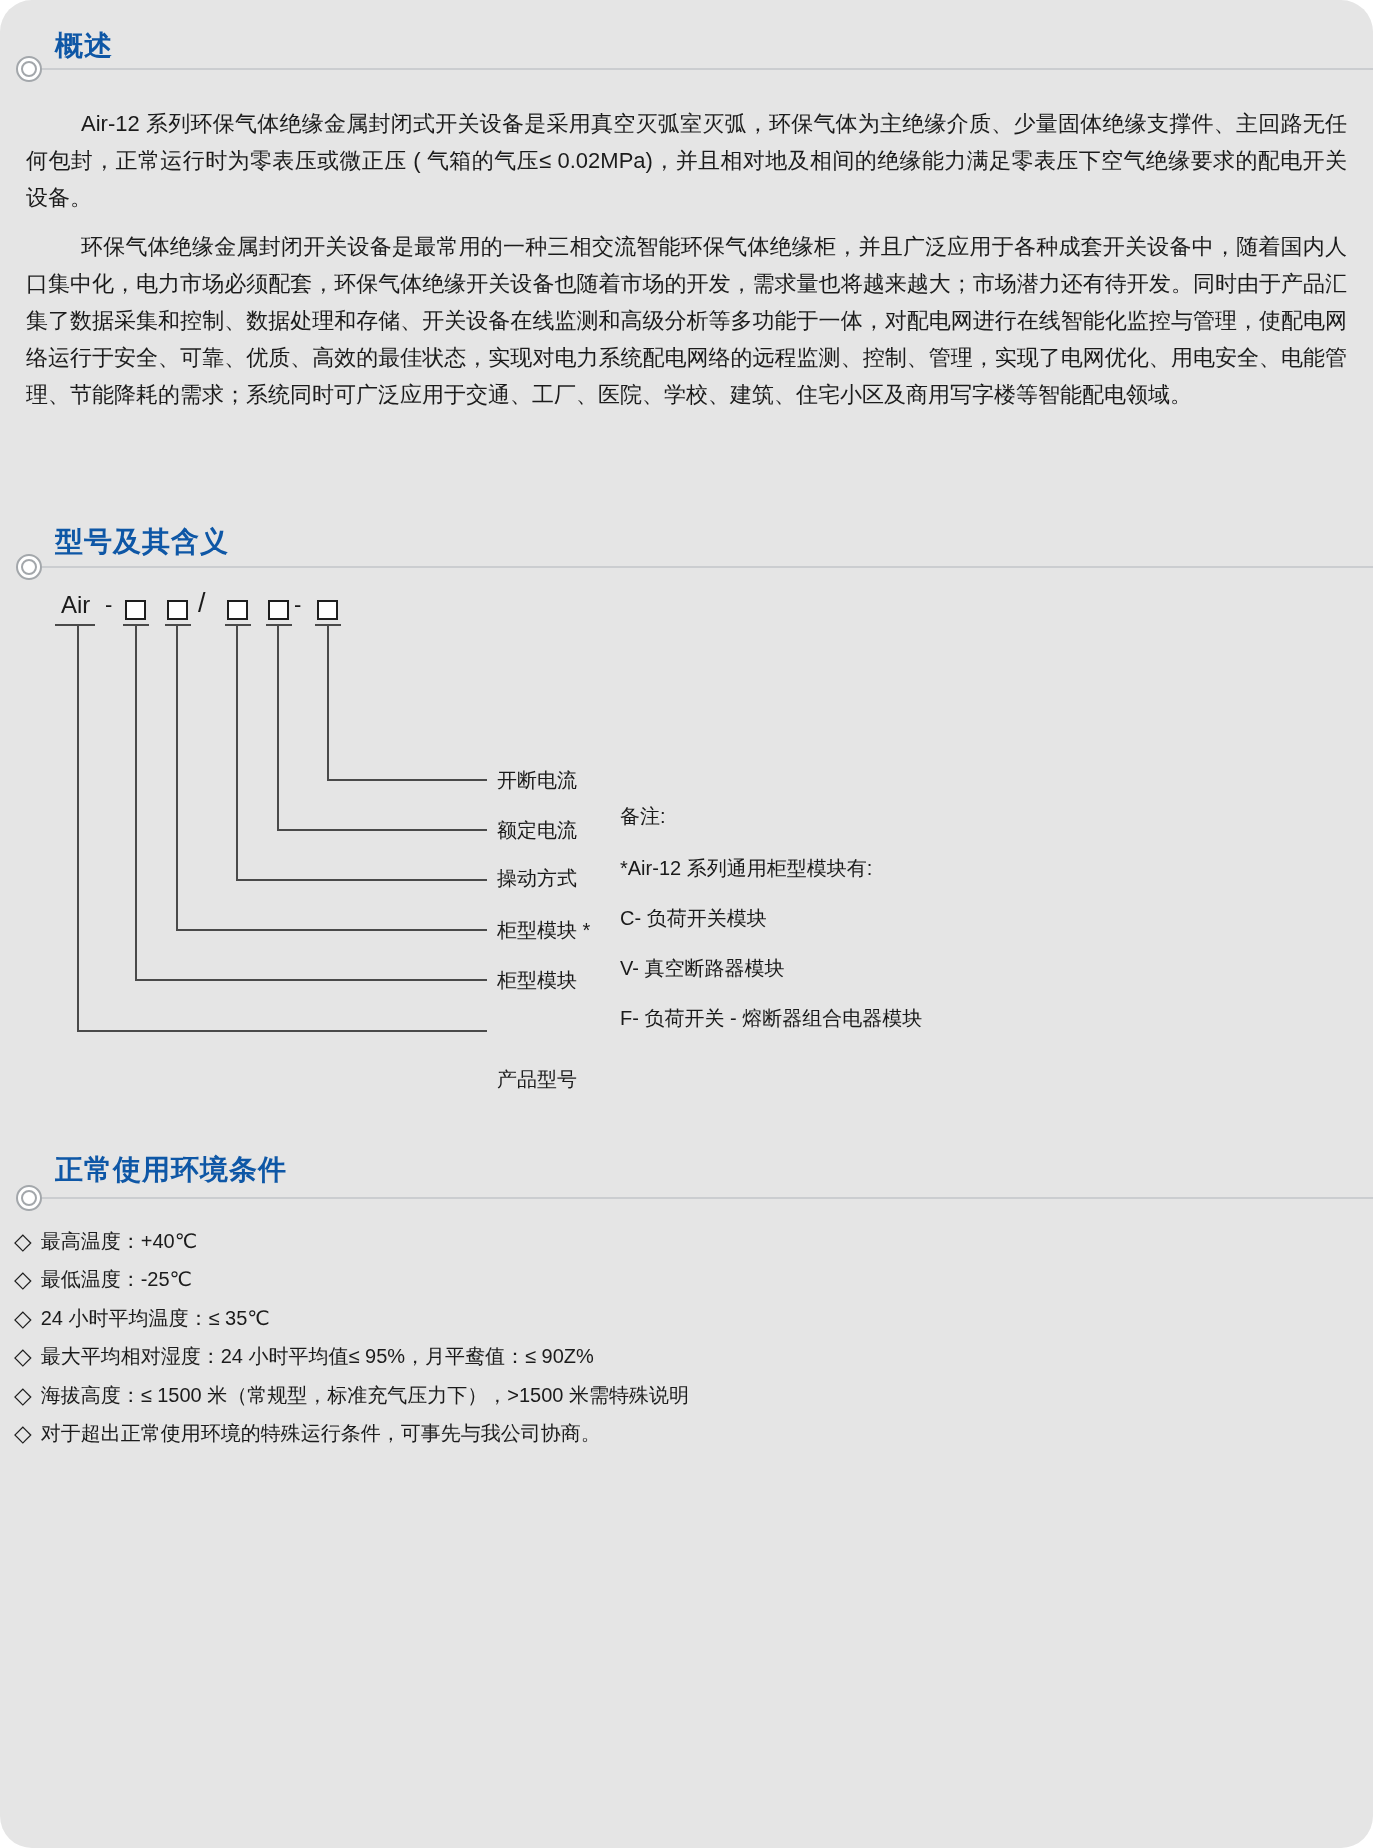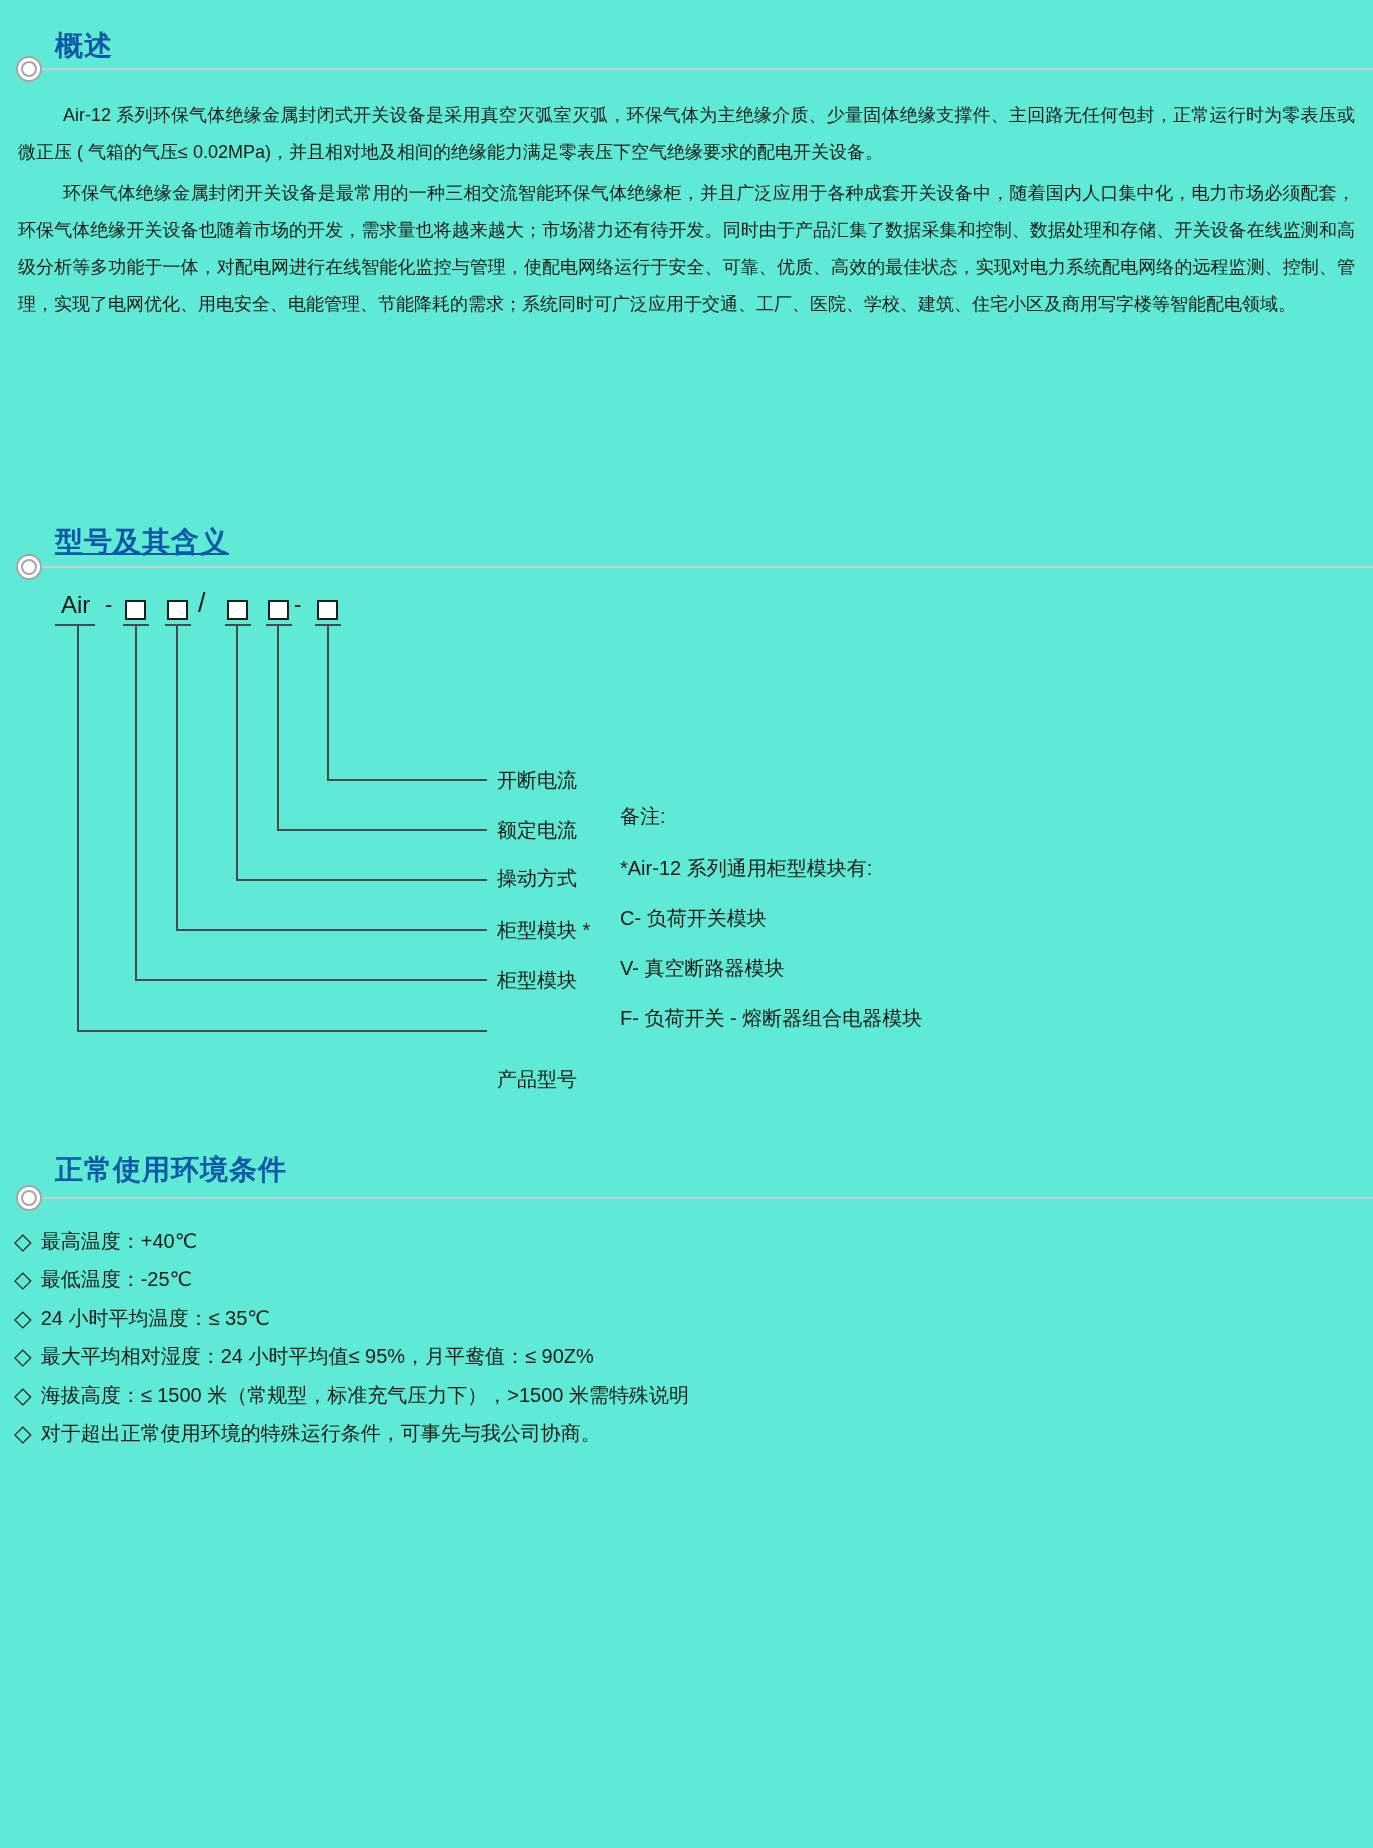--- a/index.html
+++ b/index.html
@@ -1,27 +1,27 @@
 <!DOCTYPE html>
 <html lang="zh"><head>
 <meta charset="utf-8">
 <style>
   html,body{margin:0;padding:0;background:#ffffff;}
   body{font-family:"Liberation Sans","DejaVu Sans",sans-serif;color:#1b1b1b;}
-  #page{position:relative;width:1373px;height:1848px;background:#5eead4;overflow:hidden;}
+  #page{position:relative;width:1373px;height:1848px;background:#e5e5e5;overflow:hidden;border-radius:32px;}
 
   
   .sec-title{position:absolute;left:55px;font-size:28px;font-weight:700;color:#0e57a6;letter-spacing:1px;line-height:32px;white-space:nowrap;}
   .sec-line{position:absolute;left:42px;width:1331px;height:2px;background:#cbcdd0;}
   .ring{position:absolute;left:16px;width:26px;height:26px;border:2px solid #a3a7ab;border-radius:50%;box-sizing:border-box;background:#fff;}
   .ring .inner{position:absolute;left:3px;top:3px;width:16px;height:16px;border:2px solid #a3a7ab;border-radius:50%;box-sizing:border-box;}
 
   
   #overview-text{position:absolute;left:14px;top:93px;width:1345px;}
-  #overview-text p{margin:4px;font-size:18px;line-height:37px;text-align:justify;text-indent:2.5em;color:#1b1b1b;}
+  #overview-text p{margin:12px;font-size:22px;line-height:37px;text-align:justify;text-indent:2.5em;color:#1b1b1b;}
 
   
   .m-air{position:absolute;left:61px;top:591px;font-size:24px;color:#1a1a1a;line-height:28px;}
   .m-dash{position:absolute;top:591px;font-size:22px;color:#1a1a1a;line-height:28px;}
   .m-slash{position:absolute;left:198px;top:587px;font-size:27px;color:#1a1a1a;line-height:32px;}
   .m-box{position:absolute;top:600px;width:21px;height:20px;border:2px solid #1d1d1d;box-sizing:border-box;background:#fff;}
   .m-under{position:absolute;top:624px;height:2px;background:#4a4a4a;}
   .m-conn{position:absolute;top:626px;border-left:2px solid #4a4a4a;border-bottom:2px solid #4a4a4a;box-sizing:border-box;}
   .m-label{position:absolute;left:497px;font-size:20px;line-height:26px;color:#1a1a1a;white-space:nowrap;}
   .m-note{position:absolute;left:620px;font-size:20px;line-height:26px;color:#1a1a1a;white-space:nowrap;margin-top:13px;}
@@ -40,21 +40,21 @@
   <div class="sec-line" style="top:68px;"></div>
   <div class="ring" style="top:56px;">
       <span class="inner"></span>
     </div>
 
   <div id="overview-text">
     <p>Air-12 系列环保气体绝缘金属封闭式开关设备是采用真空灭弧室灭弧，环保气体为主绝缘介质、少量固体绝缘支撑件、主回路无任何包封，正常运行时为零表压或微正压 ( 气箱的气压≤ 0.02MPa)，并且相对地及相间的绝缘能力满足零表压下空气绝缘要求的配电开关设备。</p>
     <p>环保气体绝缘金属封闭开关设备是最常用的一种三相交流智能环保气体绝缘柜，并且广泛应用于各种成套开关设备中，随着国内人口集中化，电力市场必须配套，环保气体绝缘开关设备也随着市场的开发，需求量也将越来越大；市场潜力还有待开发。同时由于产品汇集了数据采集和控制、数据处理和存储、开关设备在线监测和高级分析等多功能于一体，对配电网进行在线智能化监控与管理，使配电网络运行于安全、可靠、优质、高效的最佳状态，实现对电力系统配电网络的远程监测、控制、管理，实现了电网优化、用电安全、电能管理、节能降耗的需求；系统同时可广泛应用于交通、工厂、医院、学校、建筑、住宅小区及商用写字楼等智能配电领域。</p>
   </div>
 
-  <div class="sec-title" style="top:526px;text-decoration:underline;">型号及其含义</div>
+  <div class="sec-title" style="top:526px;">型号及其含义</div>
   <div class="sec-line" style="top:566px;"></div>
   <div class="ring" style="top:554px;">
       <span class="inner"></span>
     </div>
 
   <div class="m-air">Air</div>
   <div class="m-dash" style="left:105px;">-</div>
   <div class="m-box" style="left:125px;"></div>
   <div class="m-box" style="left:167px;"></div>
   <div class="m-slash">/</div>

